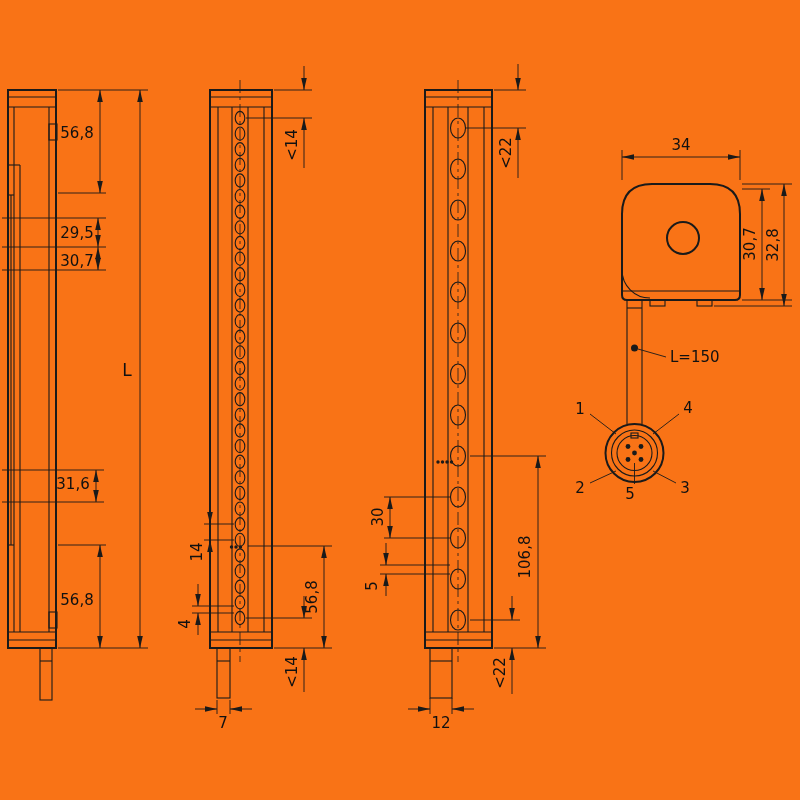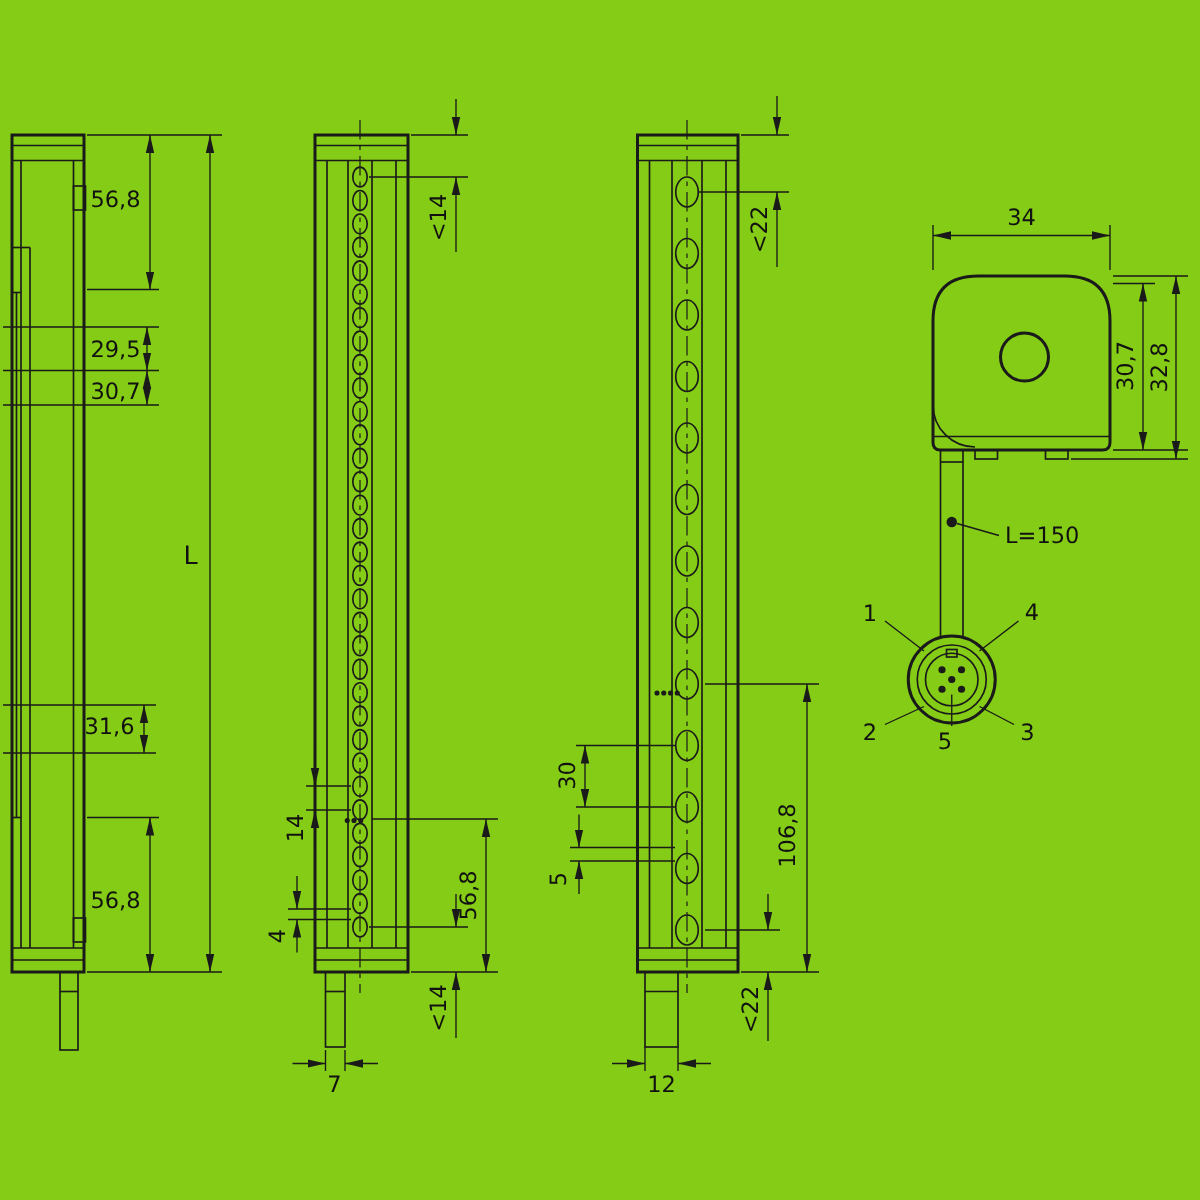--- a/index.html
+++ b/index.html
@@ -1,16 +1,16 @@
 <!DOCTYPE html>
 <html><head>
 <meta charset="utf-8">
 <style>
   html,body{margin:0;padding:0;background:#fff;}
-  .stage{width:800px;height:800px;position:relative;background:#84cc16;overflow:hidden;}
+  .stage{width:800px;height:800px;position:relative;background:#f97316;overflow:hidden;}
   svg{display:block;}
   .obj{fill:none;stroke:#1a1a1a;stroke-width:2;stroke-linecap:square;}
   .thin{fill:none;stroke:#1a1a1a;stroke-width:1.1;}
   .dim{fill:none;stroke:#1a1a1a;stroke-width:0.9;}
   .cl{fill:none;stroke:#1a1a1a;stroke-width:0.8;stroke-dasharray:13 4 3 4;}
   .dot{fill:#1a1a1a;stroke:none;}
   .lbl{font-family:"DejaVu Sans","Liberation Sans",sans-serif;font-size:15px;fill:#111;}
   .lbl-big{font-size:17px;}
   .mid{text-anchor:middle;}
 </style>

